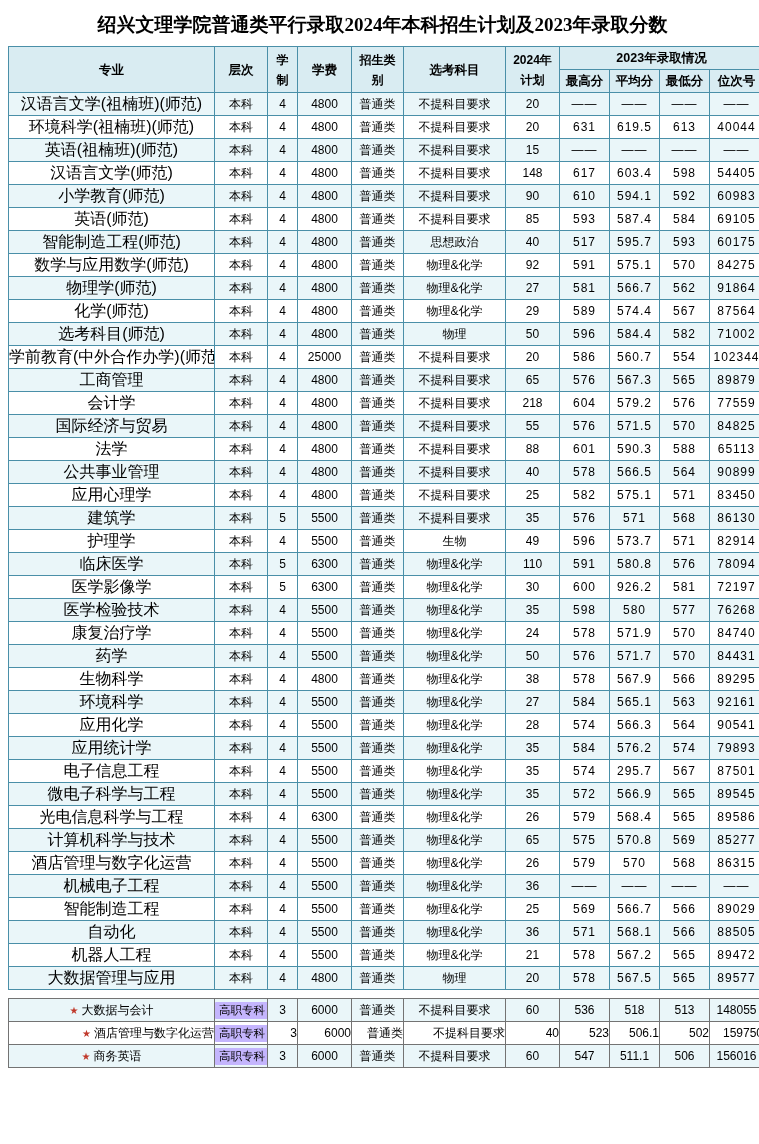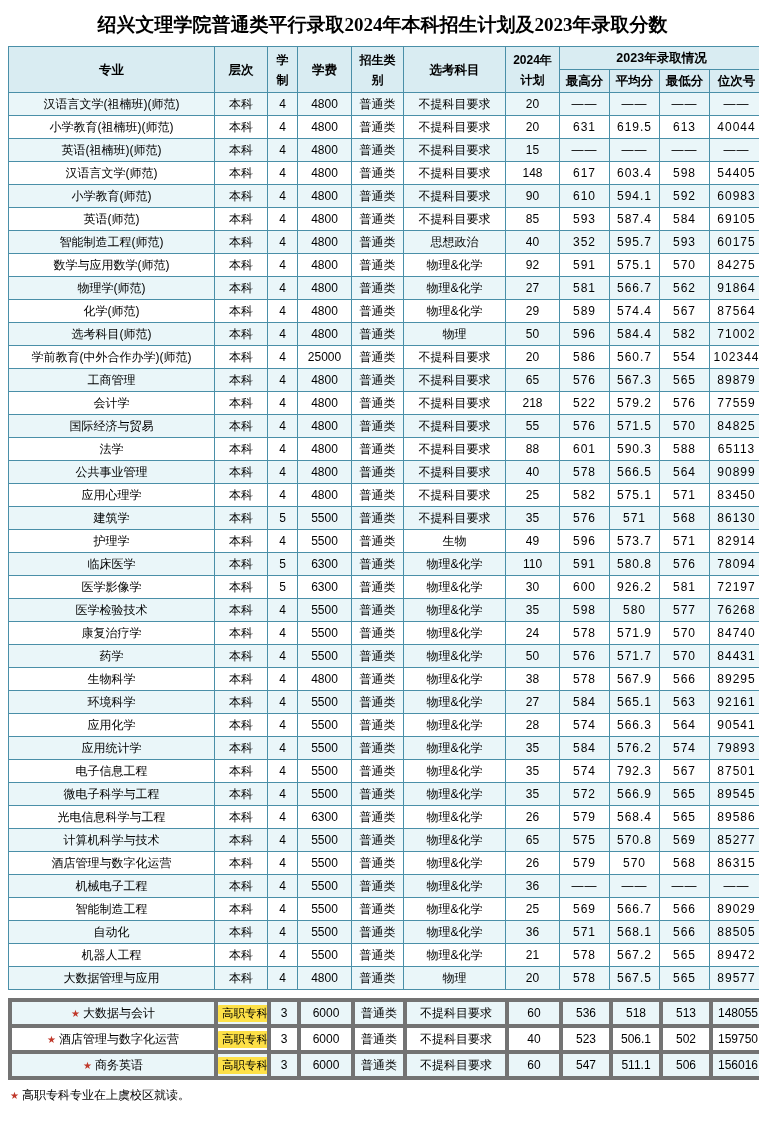--- a/index.html
+++ b/index.html
@@ -54,53 +54,53 @@
   }
   tbody tr.odd td {
     background: #eaf6f9;
   }
   tbody tr.even td {
     background: #ffffff;
   }
   td.major {
     text-align: left;
     padding-left: 5px;
-    font-size: 12px;
+    font-size: 16px;
   }
   td.dash {
     letter-spacing: 1px;
   }
   .badge {
     display: inline-block;
-    background: #fde047;
+    background: #c4b5fd;
     border: 0;
     padding: 0 4px;
     font-size: 11.5px;
     line-height: 17px;
     border-radius: 1px;
   }
   table.vocational {
     border-collapse: collapse;
     width: 741px;
     table-layout: fixed;
     font-size: 12px;
     margin-top: 8px;
   }
   table.vocational td {
-    border: 4px solid #737373;
+    border: 1px solid #737373;
     padding: 0;
     height: 22px;
     line-height: 20px;
     text-align: center;
     vertical-align: middle;
     overflow: hidden;
     white-space: nowrap;
   }
   table.vocational tr.odd td { background: #eaf6f9; }
-  table.vocational tr.even td { background: #ffffff; }
+  table.vocational tr.even td { background: #ffffff; text-align: right; }
   td.major-star {
     text-align: left;
     padding-left: 5px;
   }
   .star {
     color: #c0392b;
     font-size: 10px;
     margin-right: 3px;
   }
   .footnote {
@@ -167,21 +167,21 @@
           <td>4800</td>
           <td>普通类</td>
           <td>不提科目要求</td>
           <td>20</td>
           <td class="dash">——</td>
           <td class="dash">——</td>
           <td class="dash">——</td>
           <td class="dash">——</td>
         </tr>
         <tr class="even">
-          <td class="major">小学教育(祖楠班)(师范)</td>
+          <td class="major">环境科学(祖楠班)(师范)</td>
           <td>本科</td>
           <td>4</td>
           <td>4800</td>
           <td>普通类</td>
           <td>不提科目要求</td>
           <td>20</td>
           <td class="dash">631</td>
           <td class="dash">619.5</td>
           <td class="dash">613</td>
           <td class="dash">40044</td>
@@ -239,21 +239,21 @@
           <td class="dash">69105</td>
         </tr>
         <tr class="odd">
           <td class="major">智能制造工程(师范)</td>
           <td>本科</td>
           <td>4</td>
           <td>4800</td>
           <td>普通类</td>
           <td>思想政治</td>
           <td>40</td>
-          <td class="dash">352</td>
+          <td class="dash">517</td>
           <td class="dash">595.7</td>
           <td class="dash">593</td>
           <td class="dash">60175</td>
         </tr>
         <tr class="even">
           <td class="major">数学与应用数学(师范)</td>
           <td>本科</td>
           <td>4</td>
           <td>4800</td>
           <td>普通类</td>
@@ -330,21 +330,21 @@
           <td class="dash">89879</td>
         </tr>
         <tr class="even">
           <td class="major">会计学</td>
           <td>本科</td>
           <td>4</td>
           <td>4800</td>
           <td>普通类</td>
           <td>不提科目要求</td>
           <td>218</td>
-          <td class="dash">522</td>
+          <td class="dash">604</td>
           <td class="dash">579.2</td>
           <td class="dash">576</td>
           <td class="dash">77559</td>
         </tr>
         <tr class="odd">
           <td class="major">国际经济与贸易</td>
           <td>本科</td>
           <td>4</td>
           <td>4800</td>
           <td>普通类</td>
@@ -539,21 +539,21 @@
         </tr>
         <tr class="even">
           <td class="major">电子信息工程</td>
           <td>本科</td>
           <td>4</td>
           <td>5500</td>
           <td>普通类</td>
           <td>物理&amp;化学</td>
           <td>35</td>
           <td class="dash">574</td>
-          <td class="dash">792.3</td>
+          <td class="dash">295.7</td>
           <td class="dash">567</td>
           <td class="dash">87501</td>
         </tr>
         <tr class="odd">
           <td class="major">微电子科学与工程</td>
           <td>本科</td>
           <td>4</td>
           <td>5500</td>
           <td>普通类</td>
           <td>物理&amp;化学</td>
@@ -720,17 +720,14 @@
           <td>不提科目要求</td>
           <td>60</td>
           <td>547</td>
           <td>511.1</td>
           <td>506</td>
           <td>156016</td>
         </tr>
       </tbody>
   </table>
 
-  <div class="footnote">
-    <span class="star">★</span><span>高职专科专业在上虞校区就读。</span>
-  </div>
 
 </div>
 
 </body></html>

